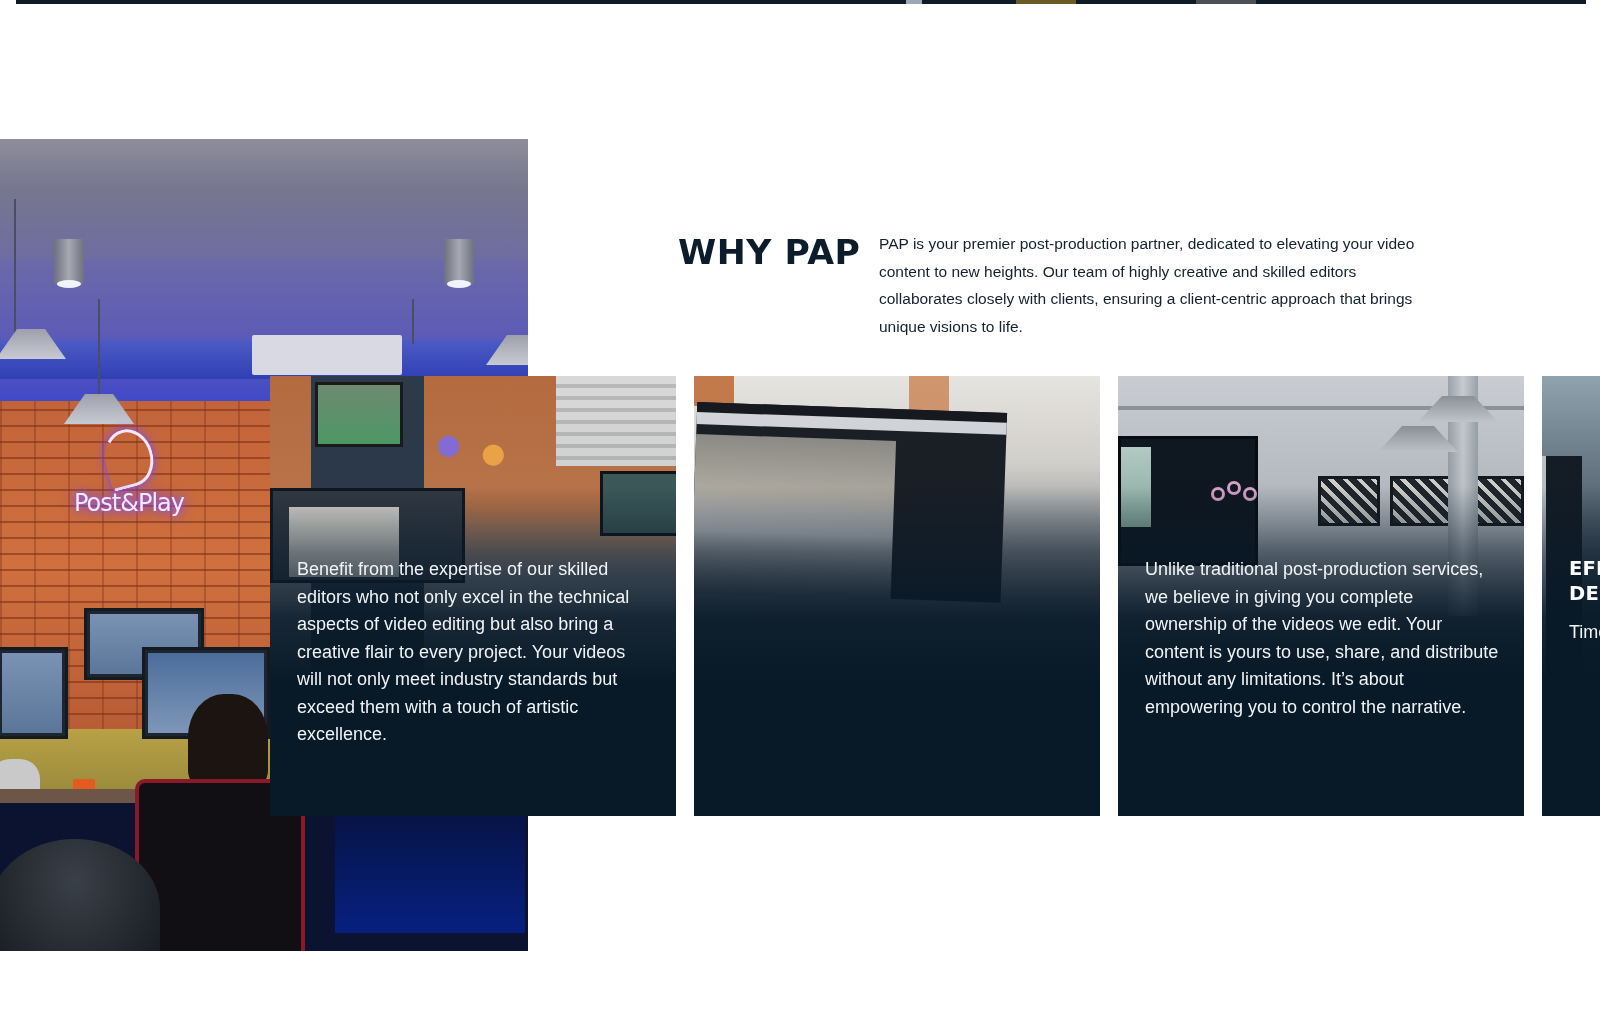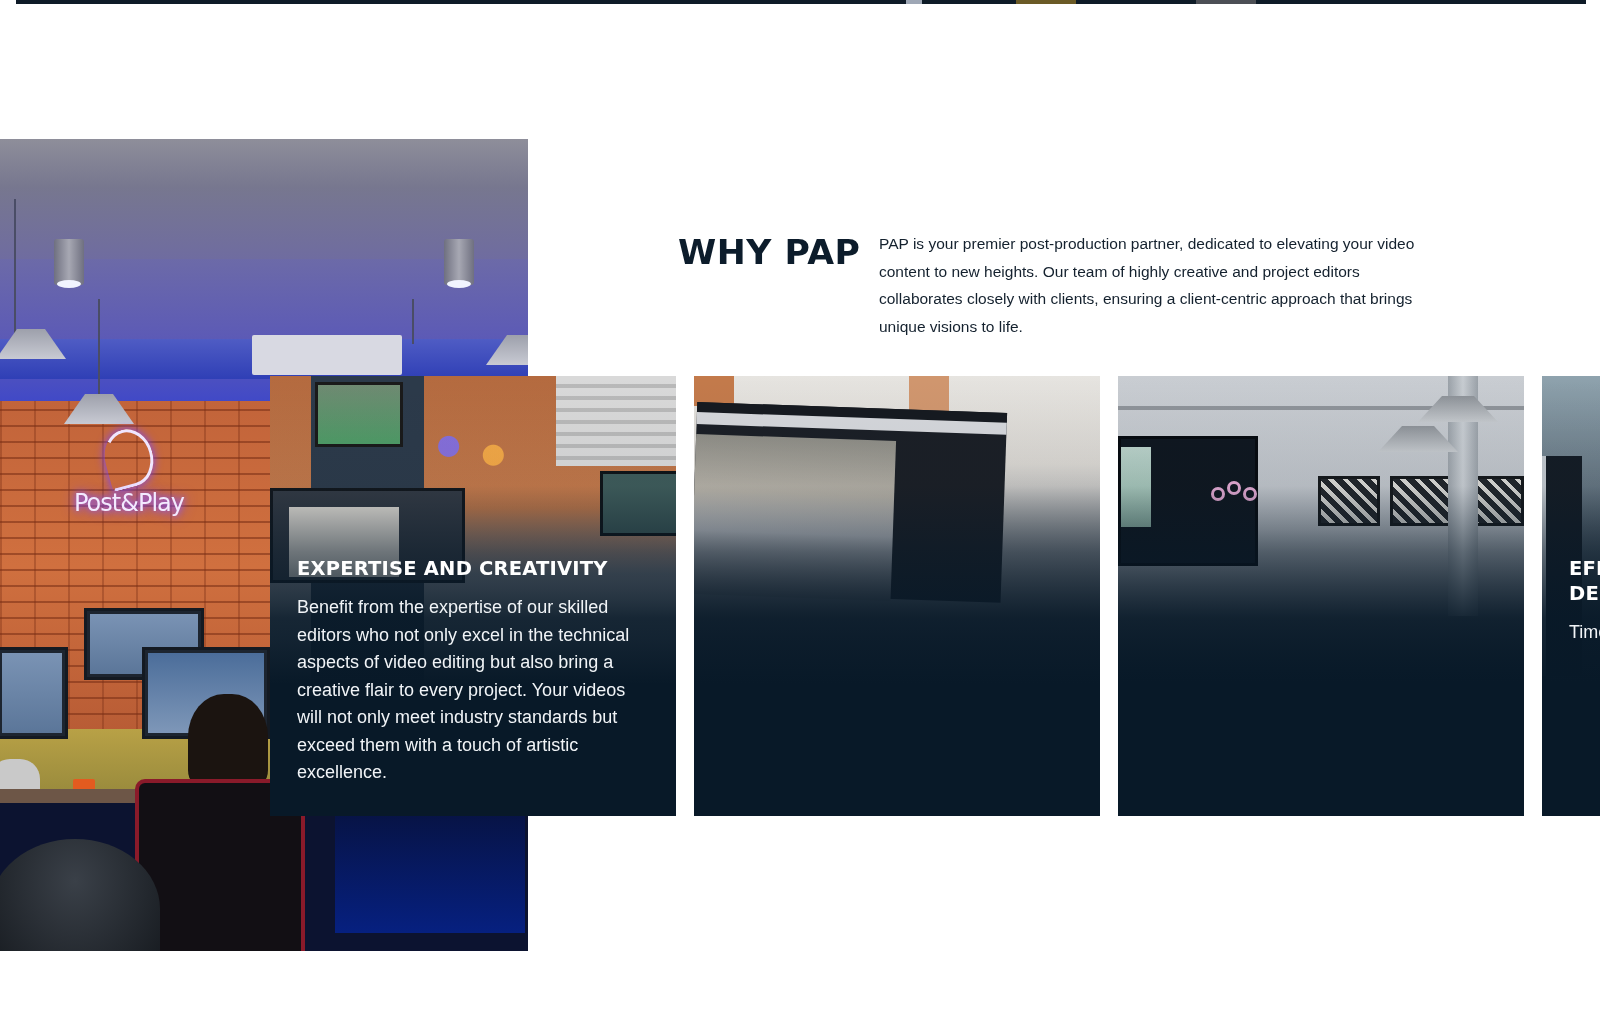--- a/index.html
+++ b/index.html
@@ -125,32 +125,31 @@
   <div class="person-l"></div>
   <div class="cup"></div>
   <div class="desk"></div>
   <div class="floor"></div>
   <div class="blue-panel"></div>
   <div class="chair"></div>
   <div class="chair2"></div>
 </div>
 
 <h2 class="why-title">WHY PAP</h2>
-<p class="why-desc">PAP is your premier post-production partner, dedicated to elevating your video content to new heights. Our team of highly creative and project editors collaborates closely with clients, ensuring a client-centric approach that brings unique visions to life.</p>
+<p class="why-desc">PAP is your premier post-production partner, dedicated to elevating your video content to new heights. Our team of highly creative and skilled editors collaborates closely with clients, ensuring a client-centric approach that brings unique visions to life.</p>
 
 <div class="card c1">
   <div class="img art1">
     <div class="tv"></div>
       <div class="shelf"></div>
       <div class="mon"></div>
       <div class="mon2"></div>
   </div>
   <div class="shade"></div>
   <div class="content">
-    <h3>EXPERTISE AND CREATIVITY</h3>
     <p>Benefit from the expertise of our skilled editors who not only excel in the technical aspects of video editing but also bring a creative flair to every project. Your videos will not only meet industry standards but exceed them with a touch of artistic excellence.</p>
   </div>
 </div>
 
 <div class="card c2">
   <div class="img art2">
     <div class="orange"></div>
       <div class="orange2"></div>
     <div class="mon">
         <div class="bar"></div>
@@ -172,20 +171,21 @@
     </div>
     <div class="frame" style="left:200px;"></div>
     <div class="frame" style="left:272px;"></div>
     <div class="frame" style="left:344px;"></div>
     <div class="pillar"></div>
     <div class="pendant" style="left:260px;top:50px;"></div>
     <div class="pendant" style="left:300px;top:20px;"></div>
   </div>
   <div class="shade"></div>
   <div class="content">
+    <p>Unlike traditional post-production services, we believe in giving you complete ownership of the videos we edit. Your content is yours to use, share, and distribute without any limitations. It’s about empowering you to control the narrative.</p>
   </div>
 </div>
 
 <div class="card c4">
   <div class="img art4">
     <div class="mon"></div>
   </div>
   <div class="shade"></div>
   <div class="content">
     <h3 style="white-space:normal;width:120px;">EFFICIENT DELIVERY</h3>

